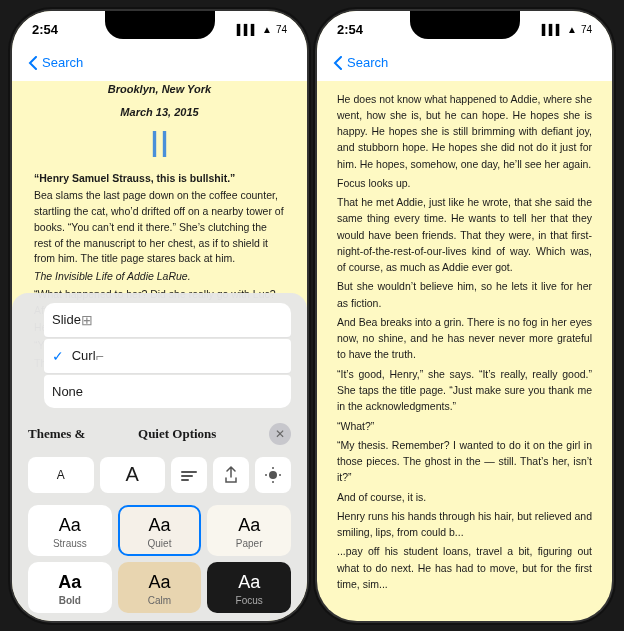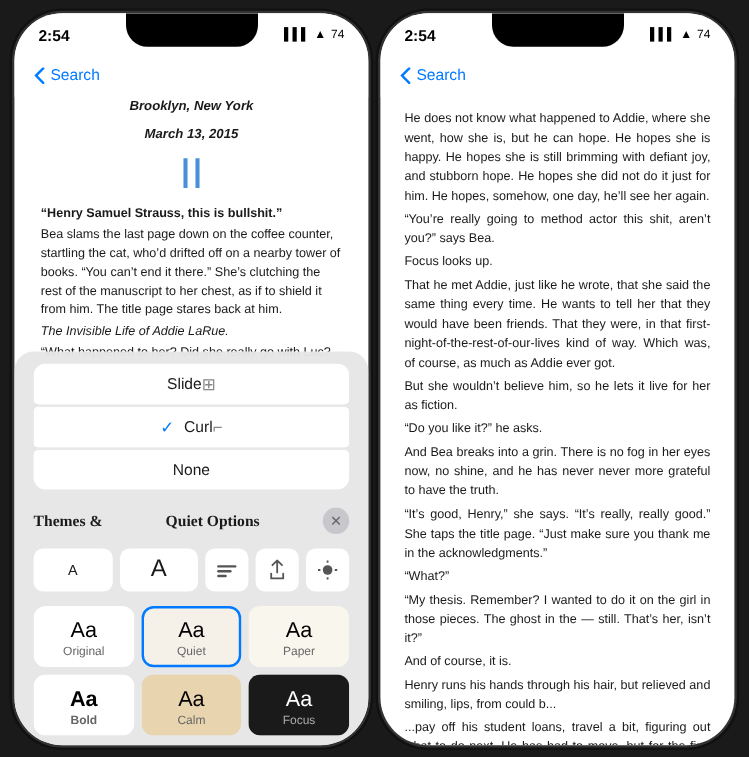--- a/index.html
+++ b/index.html
@@ -14,21 +14,21 @@
       overflow: hidden;
     }
     .phones-container {
       display: flex;
       gap: 10px;
       align-items: center;
     }
     .phone {
       width: 295px;
       height: 610px;
-      background: #ffffff;
+      background: #fef9c3;
       border-radius: 40px;
       overflow: hidden;
       position: relative;
       box-shadow: 0 0 0 2px #333, 0 0 0 4px #111;
     }
     
     .status-bar {
       display: flex;
       justify-content: space-between;
       align-items: center;
@@ -132,26 +132,27 @@
       flex-direction: column;
       gap: 0;
     }
     .scroll-row {
       display: flex;
       flex-direction: column;
     }
     .scroll-item {
       display: flex;
       align-items: center;
-      justify-content: center;
+      justify-content: flex-start;
       padding: 9px 8px;
       border-bottom: 1px solid rgba(180,180,180,0.4);
       background: #fff;
       border-radius: 4px;
       margin-bottom: 1px;
+      margin-left: 16px;
     }
     .scroll-item:first-child {
       border-radius: 10px 10px 4px 4px;
     }
     .scroll-item:last-child {
       border-radius: 4px 4px 10px 10px;
       border-bottom: none;
     }
     .scroll-label {
       font-size: 13px;
@@ -386,21 +387,21 @@
             <line x1="1" y1="9" x2="3" y2="9" stroke="#555" stroke-width="1.5"></line>
             <line x1="15" y1="9" x2="17" y2="9" stroke="#555" stroke-width="1.5"></line>
           </svg>
         </div>
       </div>
 
       <div class="themes-grid">
 
         <div class="theme-card">
           <span class="theme-aa">Aa</span>
-          <span class="theme-name">Original</span>
+          <span class="theme-name">Strauss</span>
         </div>
 
         <div class="theme-card quiet selected">
           <span class="theme-aa">Aa</span>
           <span class="theme-name">Quiet</span>
         </div>
 
         <div class="theme-card paper">
           <span class="theme-aa">Aa</span>
           <span class="theme-name">Paper</span>
@@ -442,25 +443,23 @@
       <div class="nav-back">
         <svg viewBox="0 0 10 14" fill="none">
           <path d="M8 1L2 7L8 13" stroke="#007AFF" stroke-width="2" stroke-linecap="round"></path>
         </svg>
         <span>Search</span>
       </div>
     </div>
 
     <div class="right-book-content">
       <p>He does not know what happened to Addie, where she went, how she is, but he can hope. He hopes she is happy. He hopes she is still brimming with defiant joy, and stubborn hope. He hopes she did not do it just for him. He hopes, somehow, one day, he’ll see her again.</p>
-      <p>“You’re really going to method actor this shit, aren’t you?” says Bea.</p>
       <p>Focus looks up.</p>
       <p>That he met Addie, just like he wrote, that she said the same thing every time. He wants to tell her that they would have been friends. That they were, in that first-night-of-the-rest-of-our-lives kind of way. Which was, of course, as much as Addie ever got.</p>
       <p>But she wouldn’t believe him, so he lets it live for her as fiction.</p>
-      <p>“Do you like it?” he asks.</p>
       <p>And Bea breaks into a grin. There is no fog in her eyes now, no shine, and he has never never more grateful to have the truth.</p>
       <p>“It’s good, Henry,” she says. “It’s really, really good.” She taps the title page. “Just make sure you thank me in the acknowledgments.”</p>
       <p>“What?”</p>
       <p>“My thesis. Remember? I wanted to do it on the girl in those pieces. The ghost in the — still. That’s her, isn’t it?”</p>
       <p>And of course, it is.</p>
       <p>Henry runs his hands through his hair, but relieved and smiling, lips, from could b...</p>
       <p>...pay off his student loans, travel a bit, figuring out what to do next. He has had to move, but for the first time, sim...</p>
 
       <p></p>
     </div>

